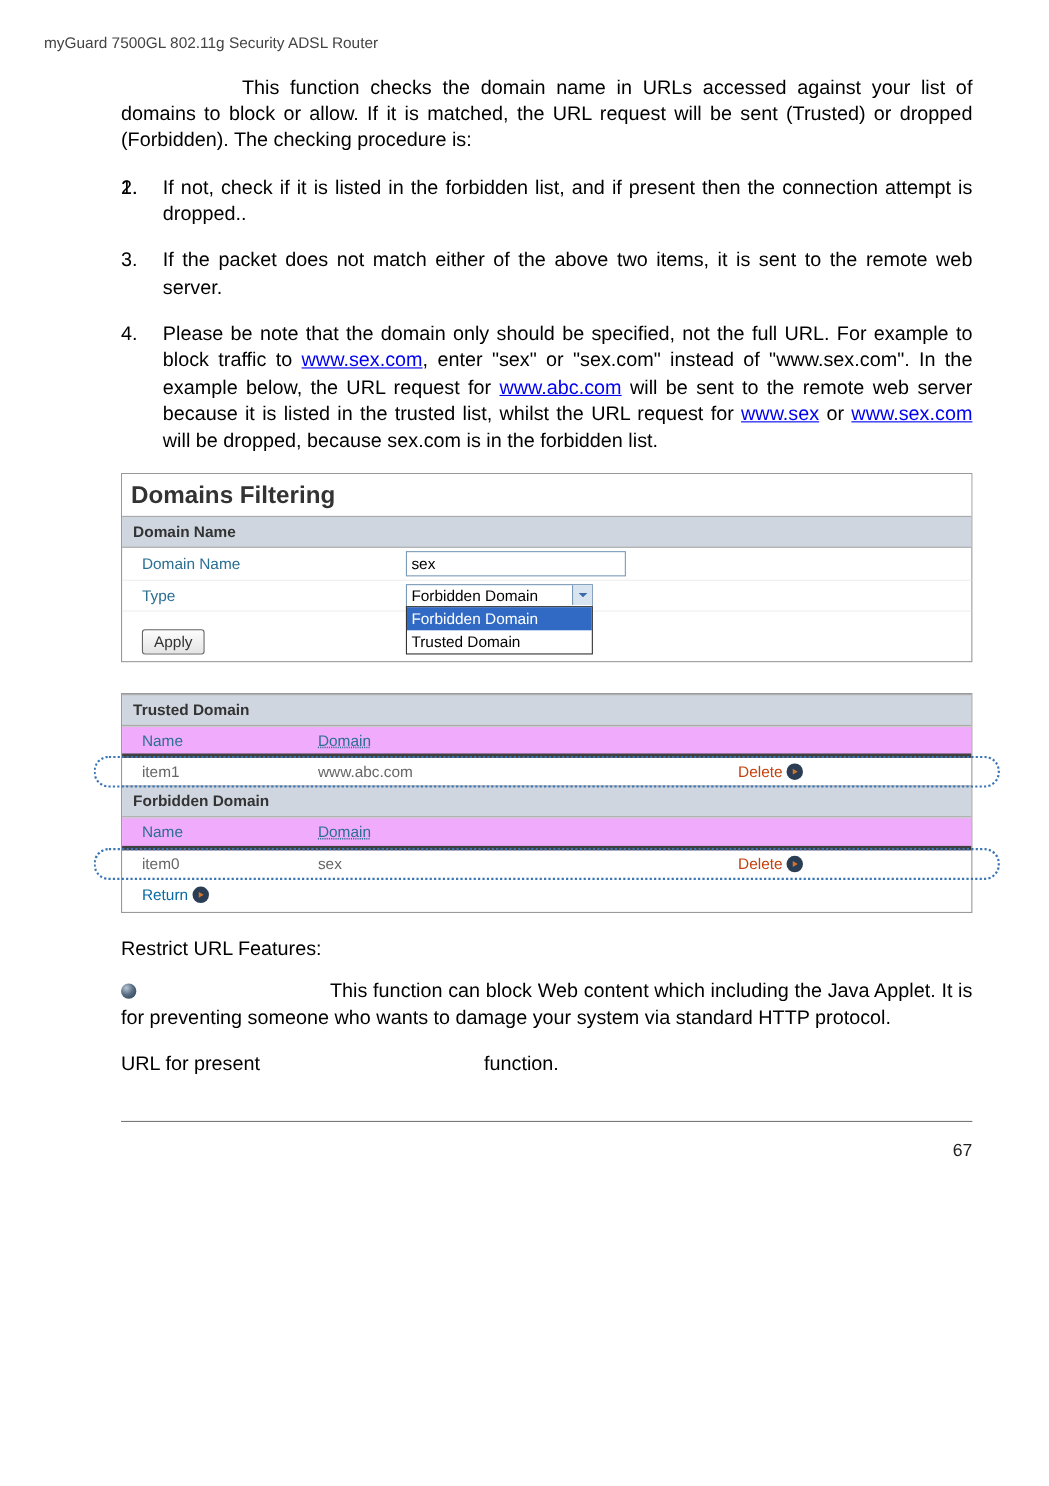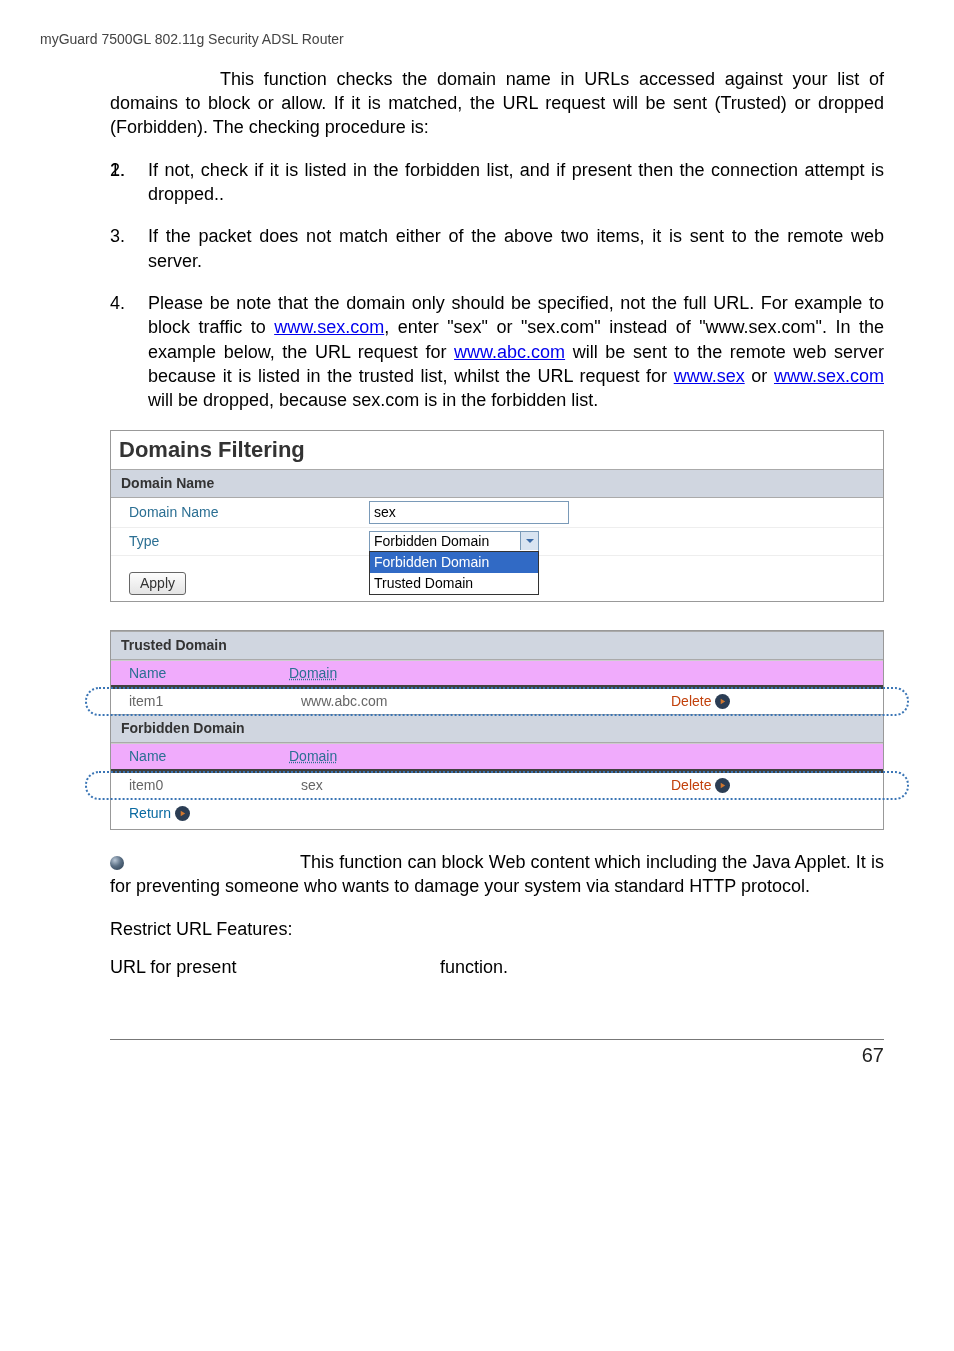--- a/index.html
+++ b/index.html
@@ -152,21 +152,20 @@
     border-top: 1px solid #ccc;
     border-bottom: 4px solid #404040;
   }
   .dom-head .c1 { width: 170px; padding: 3px 0 3px 18px; color: #2b6f93; }
   .dom-head .c2 { flex: 1; padding: 3px 8px; color: #2b6f93; text-decoration: underline dotted; }
   .dom-head .c3 { width: 220px; }
   .dom-row {
     display: flex;
     align-items: center;
     position: relative;
-    gap: 12px;
   }
   .dom-row .c1 { width: 170px; padding: 3px 0 3px 18px; color: #666; }
   .dom-row .c2 { flex: 1; padding: 3px 8px; color: #666; }
   .dom-row .c3 { width: 220px; padding: 3px 8px; }
   .dashed-bubble::before {
     content: "";
     position: absolute;
     left: -26px;
     right: -26px;
     top: -2px;
@@ -202,25 +201,25 @@
 
   .bullet-sphere {
     display: inline-block;
     width: 14px; height: 14px;
     border-radius: 50%;
     background: radial-gradient(circle at 35% 30%, #b9c7d6 0%, #5a6f84 45%, #25374a 100%);
     vertical-align: -2px;
     margin-right: 6px;
   }
   .footer-line {
-    margin-top: 60px;
+    margin-top: 40px;
     border-top: 1px solid #777;
     text-align: right;
-    padding-top: 2px;
-    font-size: 20px;
+    padding-top: 16px;
+    font-size: 16px;
     color: #222;
     margin-left: 70px;
     margin-right: 30px;
   }
 </style>
 </head>
 <body>
 
 <div class="header-small">myGuard 7500GL 802.11g Security ADSL Router</div>
 
@@ -323,28 +322,28 @@
     <span>Return</span>
     <span class="circ-icon">
         <svg viewBox="0 0 10 10">
           <path d="M3 2 L8 5 L3 8 Z"></path>
         </svg>
       </span>
   </div>
 </div>
 
 <div class="content-block" style="margin-top:20px;">
+  <p class="para" style="margin-bottom:14px;">Restrict URL Features:</p>
+
   <p class="para">
     <span class="bullet-sphere"></span>
     <span style="display:inline-block; width:160px;"></span>
     <span>This function can block Web content which including the Java Applet. It is for preventing someone who wants to damage your system via standard HTTP protocol.</span>
   </p>
 
-  <p class="para" style="margin-bottom:14px;">Restrict URL Features:</p>
-
   <div style="display:flex;">
     <div style="width:330px;"><span>URL for present</span></div>
     <div style="flex:1;"><span>function.</span></div>
   </div>
 </div>
 
 <div class="footer-line">
   <span>67</span>
 </div>
 

